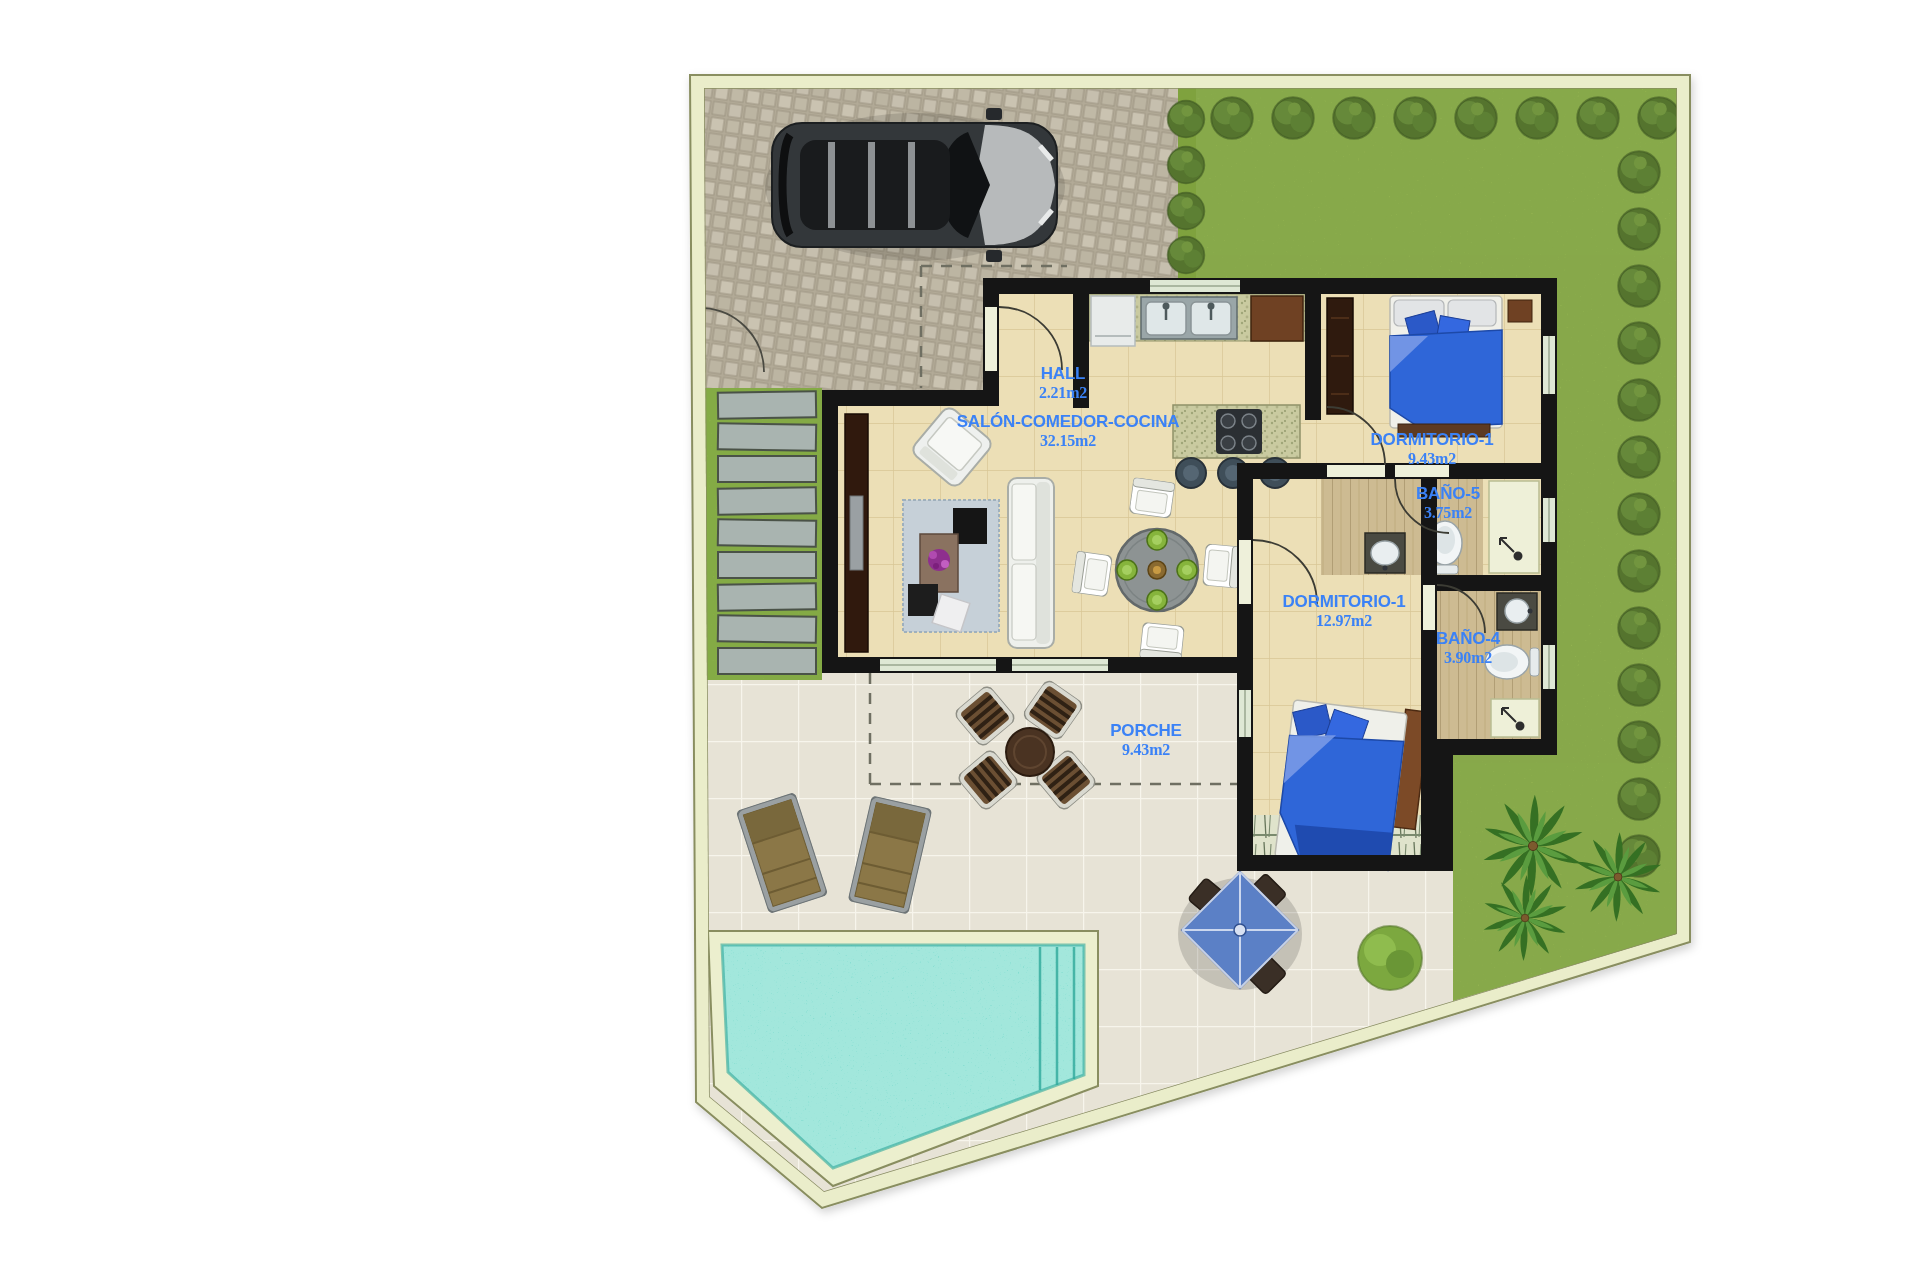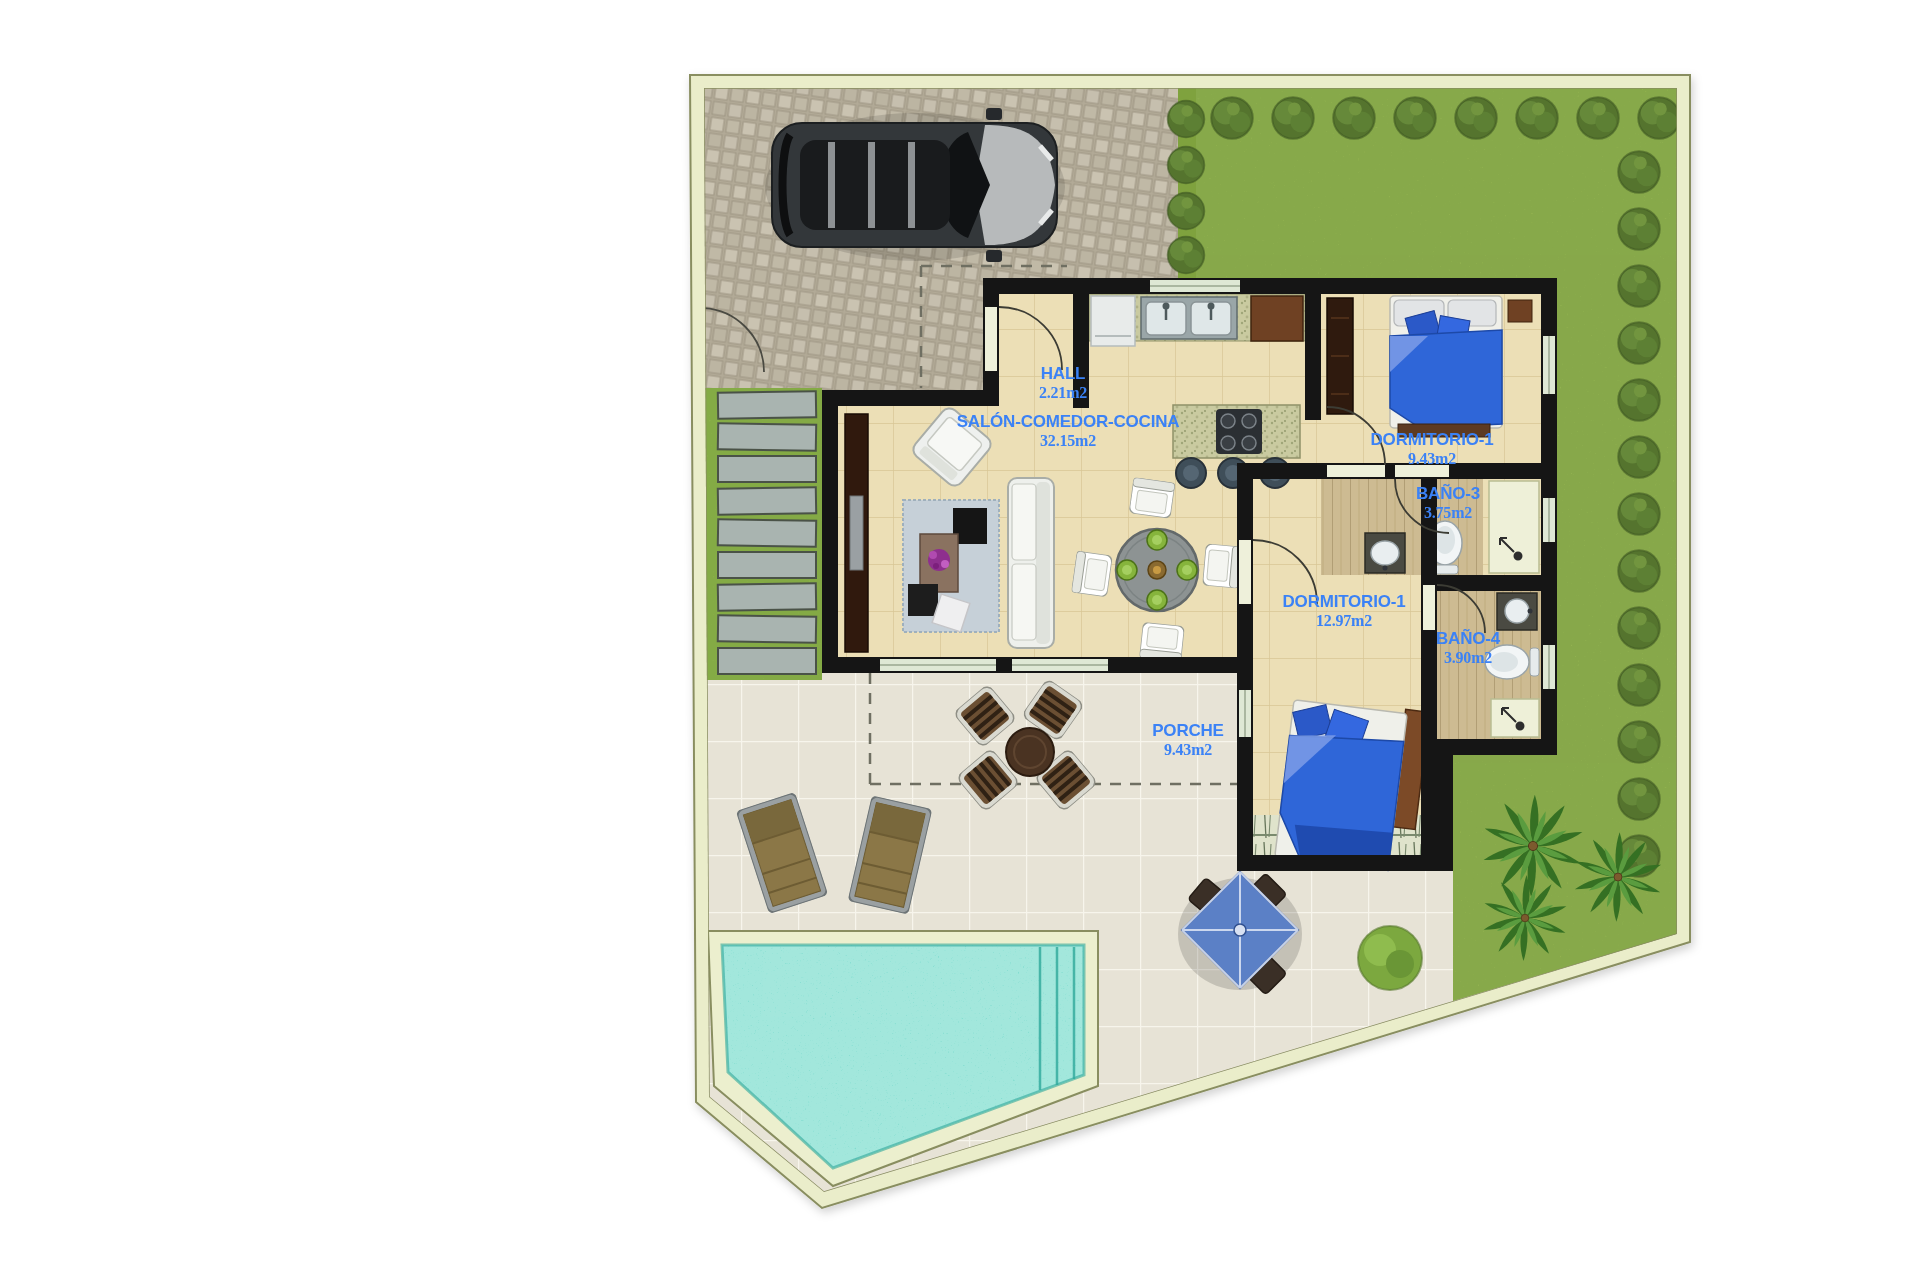--- a/index.html
+++ b/index.html
@@ -448,29 +448,29 @@
 </div>
 <div class="lbl" style="left:1068px;top:412px">
   <div class="lbl-name">SALÓN-COMEDOR-COCINA</div>
   <div class="lbl-area">32.15m2</div>
 </div>
 <div class="lbl" style="left:1432px;top:430px">
   <div class="lbl-name">DORMITORIO-1</div>
   <div class="lbl-area">9.43m2</div>
 </div>
 <div class="lbl" style="left:1448px;top:484px">
-  <div class="lbl-name">BAÑO-3</div>
+  <div class="lbl-name">BAÑO-5</div>
   <div class="lbl-area">3.75m2</div>
 </div>
 <div class="lbl" style="left:1344px;top:592px">
   <div class="lbl-name">DORMITORIO-1</div>
   <div class="lbl-area">12.97m2</div>
 </div>
 <div class="lbl" style="left:1468px;top:629px">
   <div class="lbl-name">BAÑO-4</div>
   <div class="lbl-area">3.90m2</div>
 </div>
-<div class="lbl" style="left:1188px;top:721px">
+<div class="lbl" style="left:1146px;top:721px">
   <div class="lbl-name">PORCHE</div>
   <div class="lbl-area">9.43m2</div>
 </div>
 
 </div>
 
 </body></html>

